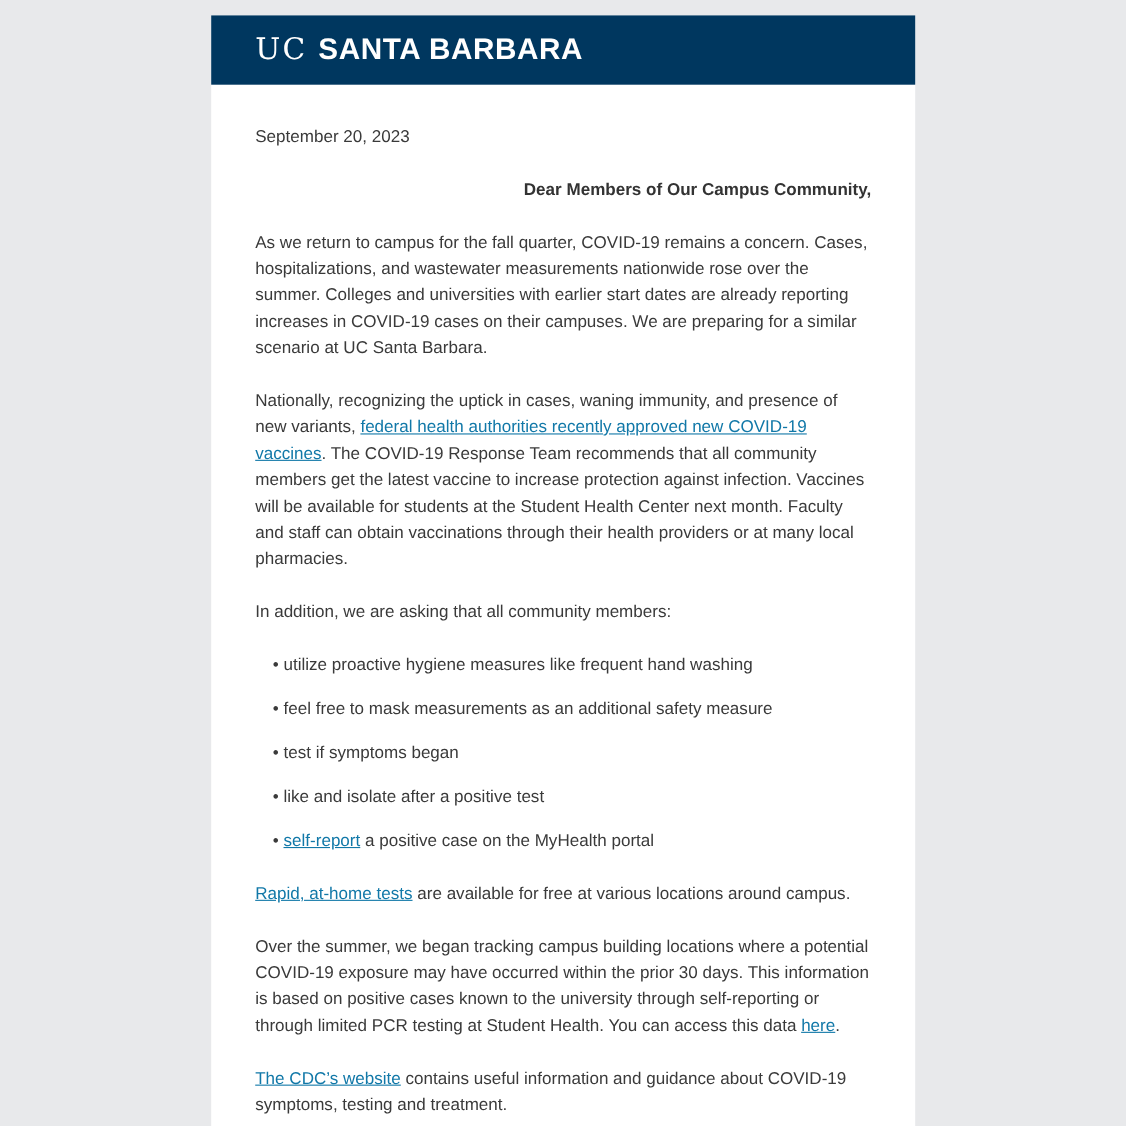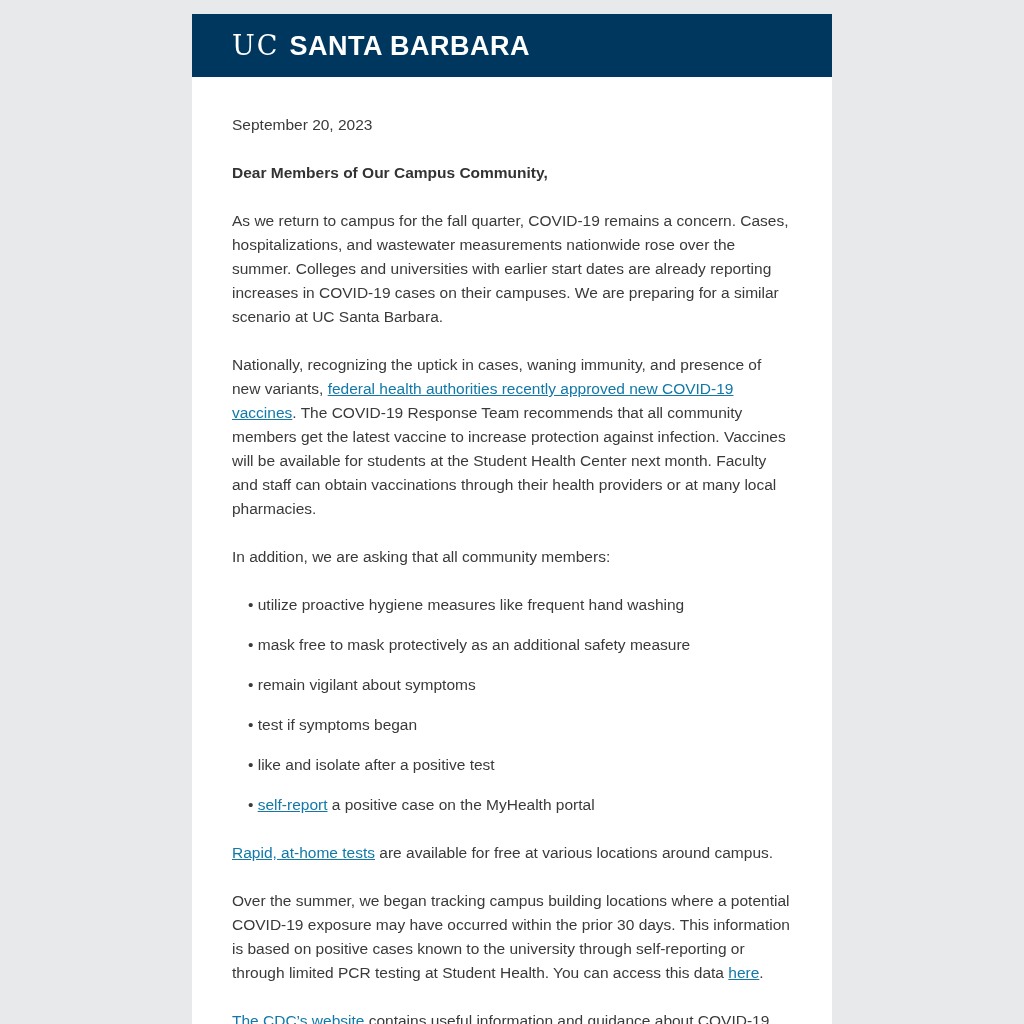--- a/index.html
+++ b/index.html
@@ -50,20 +50,21 @@
     font-size: 15.5px;
     line-height: 24px;
   }
   .date-line {
     margin: 0 0 24px;
   }
   .salutation {
     margin: 0 0 24px;
     font-weight: 700;
     color: #333333;
+    text-align: right;
   }
   .para {
     margin: 4px 0 24px;
   }
   .bullet-group {
     margin: 0 0 24px;
   }
   .bullet-line {
     margin: 16px;
   }
@@ -84,22 +85,21 @@
   </div>
   <div class="body-content">
     <p class="date-line">September 20, 2023</p>
     <p class="salutation">Dear Members of Our Campus Community,</p>
     <div>
         <p class="para"><span>As we return to campus for the fall quarter, COVID-19 remains a concern. Cases, hospitalizations, and wastewater measurements nationwide rose over the summer. Colleges and universities with earlier start dates are already reporting increases in COVID-19 cases on their campuses. We are preparing for a similar scenario at UC Santa Barbara.</span></p>
         <p class="para"><span>Nationally, recognizing the uptick in cases, waning immunity, and presence of new variants, </span><a class="inline-link" href="#">federal health authorities recently approved new COVID-19 vaccines</a><span>. The COVID-19 Response Team recommends that all community members get the latest vaccine to increase protection against infection. Vaccines will be available for students at the Student Health Center next month. Faculty and staff can obtain vaccinations through their health providers or at many local pharmacies.</span></p>
         <p class="para"><span>In addition, we are asking that all community members:</span></p>
         <div class="bullet-group">
           <p class="bullet-line"><span>• utilize proactive hygiene measures like frequent hand washing</span></p>
-          <p class="bullet-line"><span>• mask free to mask protectively as an additional safety measure</span></p>
-          <p class="bullet-line"><span>• remain vigilant about symptoms</span></p>
+          <p class="bullet-line"><span>• feel free to mask measurements as an additional safety measure</span></p>
           <p class="bullet-line"><span>• test if symptoms began</span></p>
           <p class="bullet-line"><span>• like and isolate after a positive test</span></p>
           <p class="bullet-line"><span>• </span><a class="inline-link" href="#">self-report</a><span> a positive case on the MyHealth portal</span></p>
         </div>
         <p class="para"><a class="inline-link" href="#">Rapid, at-home tests</a><span> are available for free at various locations around campus.</span></p>
         <p class="para"><span>Over the summer, we began tracking campus building locations where a potential COVID-19 exposure may have occurred within the prior 30 days. This information is based on positive cases known to the university through self-reporting or through limited PCR testing at Student Health. You can access this data </span><a class="inline-link" href="#">here</a><span>.</span></p>
         <p class="para"><a class="inline-link" href="#">The CDC’s website</a><span> contains useful information and guidance about COVID-19 symptoms, testing and treatment.</span></p>
       </div>
   </div>
 </div>

